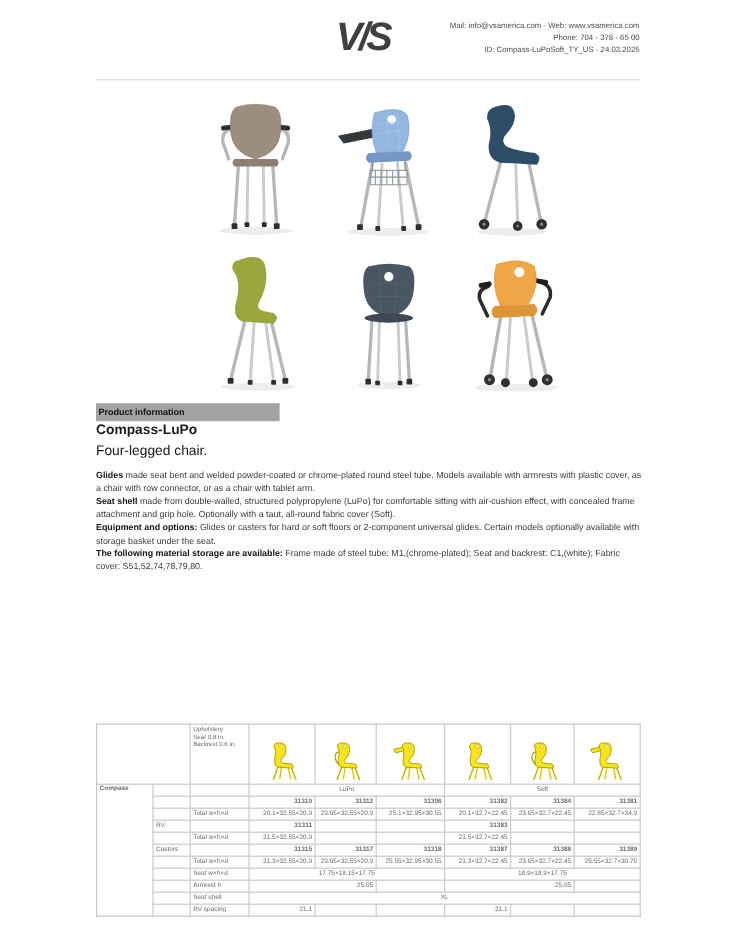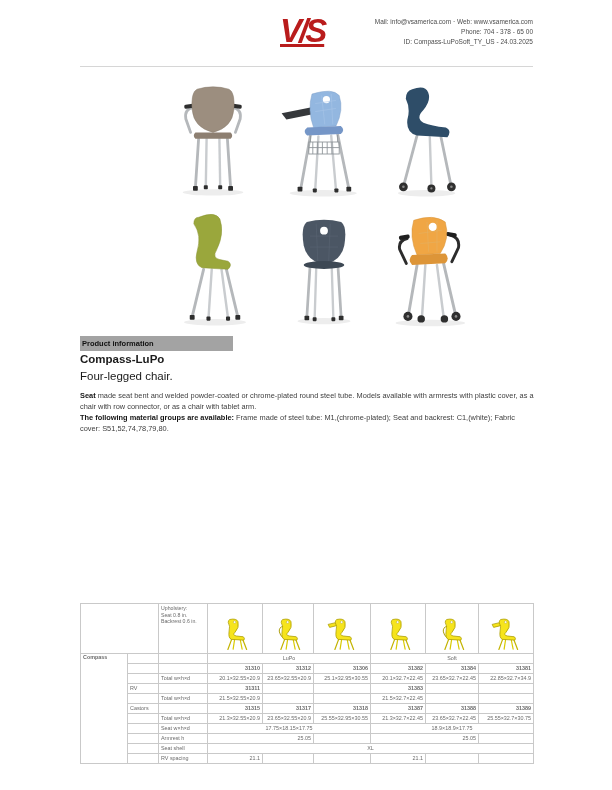--- a/index.html
+++ b/index.html
@@ -1,21 +1,21 @@
 <!DOCTYPE html>
 <html><head>
 <meta charset="utf-8">
 <style>
   html,body{margin:0;padding:0;background:#e9e9e9;}
   .page{position:relative;width:612px;height:790px;background:#fff;margin:0 auto;
         font-family:"Liberation Sans",sans-serif;color:#000;overflow:hidden;}
 
   
   .logo{position:absolute;left:280px;top:12px;font-size:33px;font-weight:bold;
-        font-style:italic;letter-spacing:-3px;color:#b91c1c;text-decoration:underline;}
+        font-style:italic;letter-spacing:-3px;color:#404040;}
   .contact{position:absolute;right:79px;top:17px;text-align:right;
            font-size:6.5px;line-height:10px;color:#4c4c4c;}
   .rule{position:absolute;left:80px;top:66px;width:453px;height:0;
         border-top:1px solid #d6d6d6;}
 
   
   .photo{position:absolute;}
   .pleg{stroke:#b5b8bb;stroke-width:3.5;fill:none;stroke-linecap:round;}
   .pleg2{stroke:#c9cccf;stroke-width:3;fill:none;stroke-linecap:round;}
   .pfoot{fill:#2e2e2e;}
@@ -171,22 +171,24 @@
     <circle cx="71" cy="129" r="4.5" fill="#2f2f2f"></circle>
   </svg>
 
   <div class="info-bar">
     <span>Product information</span>
   </div>
   <div class="title">Compass-LuPo</div>
   <div class="subtitle">Four-legged chair.</div>
 
   <div class="desc">
-    <p><strong>Seat</strong><span> made seat bent and welded powder-coated or chrome-plated round steel tube. Models available with armrests with plastic cover, as a chair with row connector, or as a chair with tablet arm.</span></p>
-    <p><strong>The following material groups are available:</strong><span> Frame made of steel tube: M1,(chrome-plated); Seat and backrest: C1,(white); Fabric cover: S51,52,74,78,79,80.</span></p>
+    <p><strong>Glides</strong><span> made seat bent and welded powder-coated or chrome-plated round steel tube. Models available with armrests with plastic cover, as a chair with row connector, or as a chair with tablet arm.</span></p>
+    <p><strong>Seat shell</strong><span> made from double-walled, structured polypropylene (LuPo) for comfortable sitting with air-cushion effect, with concealed frame attachment and grip hole. Optionally with a taut, all-round fabric cover (Soft).</span></p>
+    <p><strong>Equipment and options:</strong><span> Glides or casters for hard or soft floors or 2-component universal glides. Certain models optionally available with storage basket under the seat.</span></p>
+    <p><strong>The following material storage are available:</strong><span> Frame made of steel tube: M1,(chrome-plated); Seat and backrest: C1,(white); Fabric cover: S51,52,74,78,79,80.</span></p>
   </div>
 
   <table class="spec">
     <colgroup>
       <col style="width:47px">
         <col style="width:31px">
         <col style="width:49px">
       <col style="width:55px">
         <col style="width:51px">
         <col style="width:57px">

